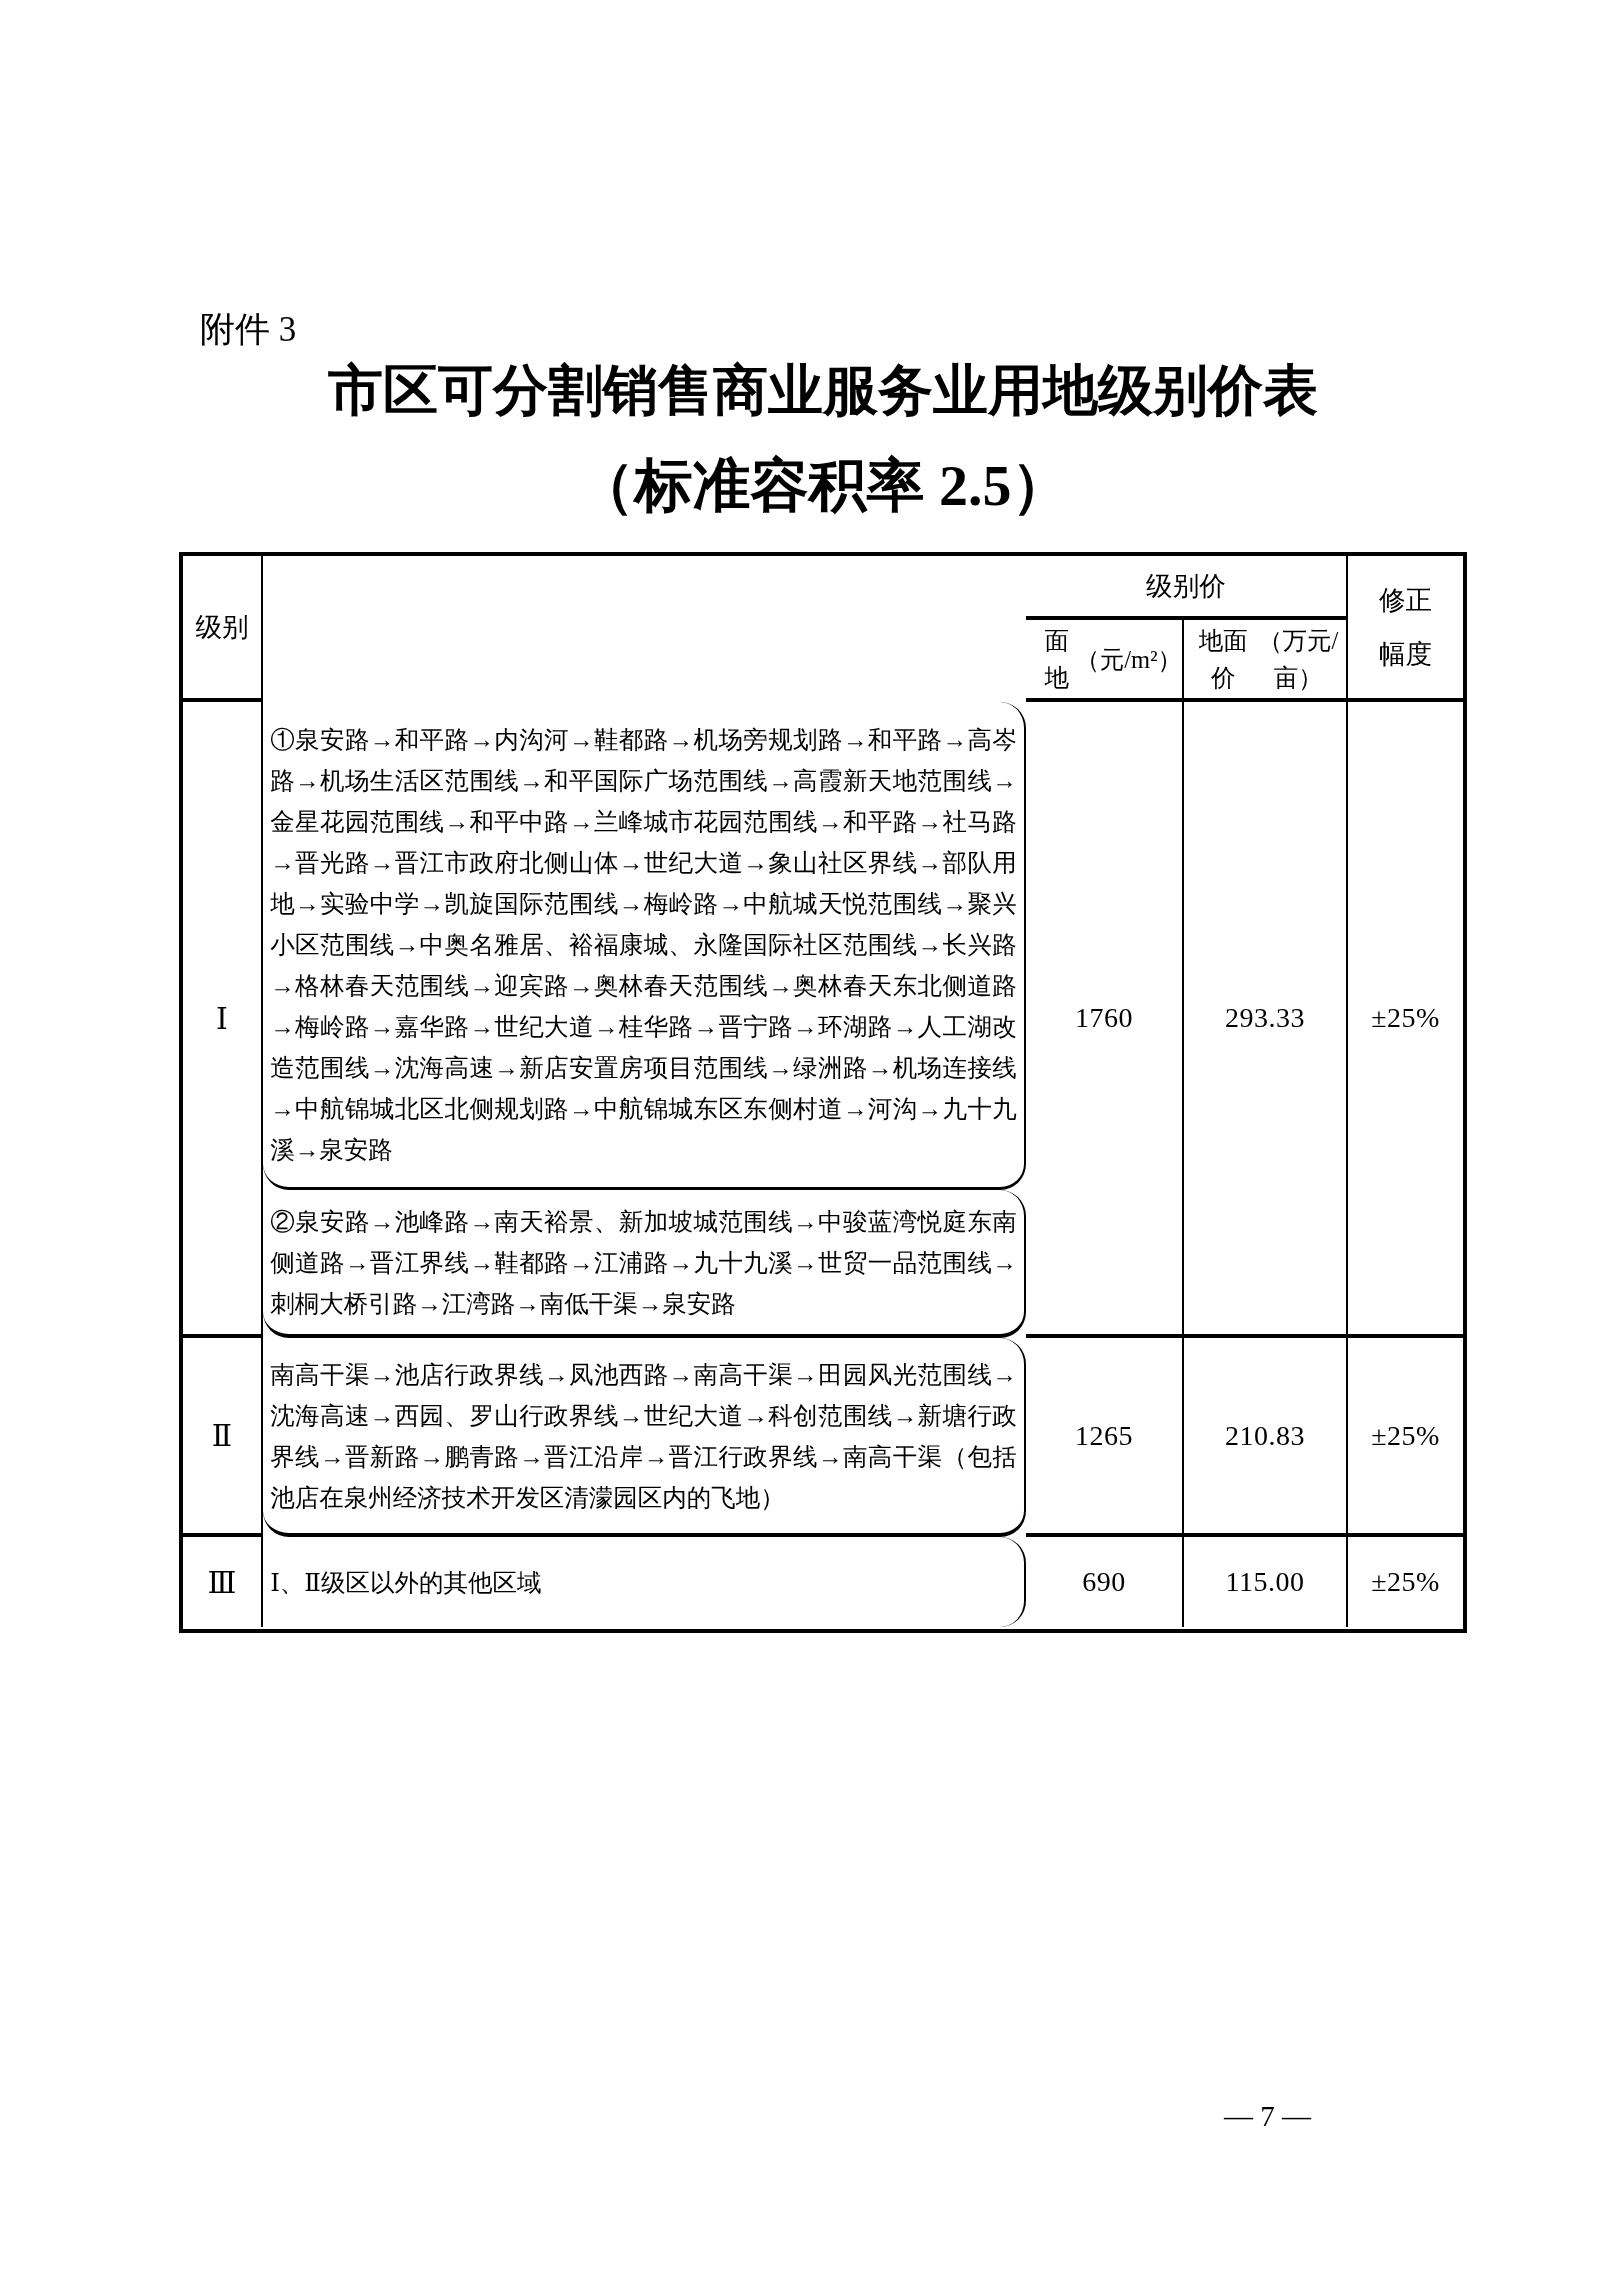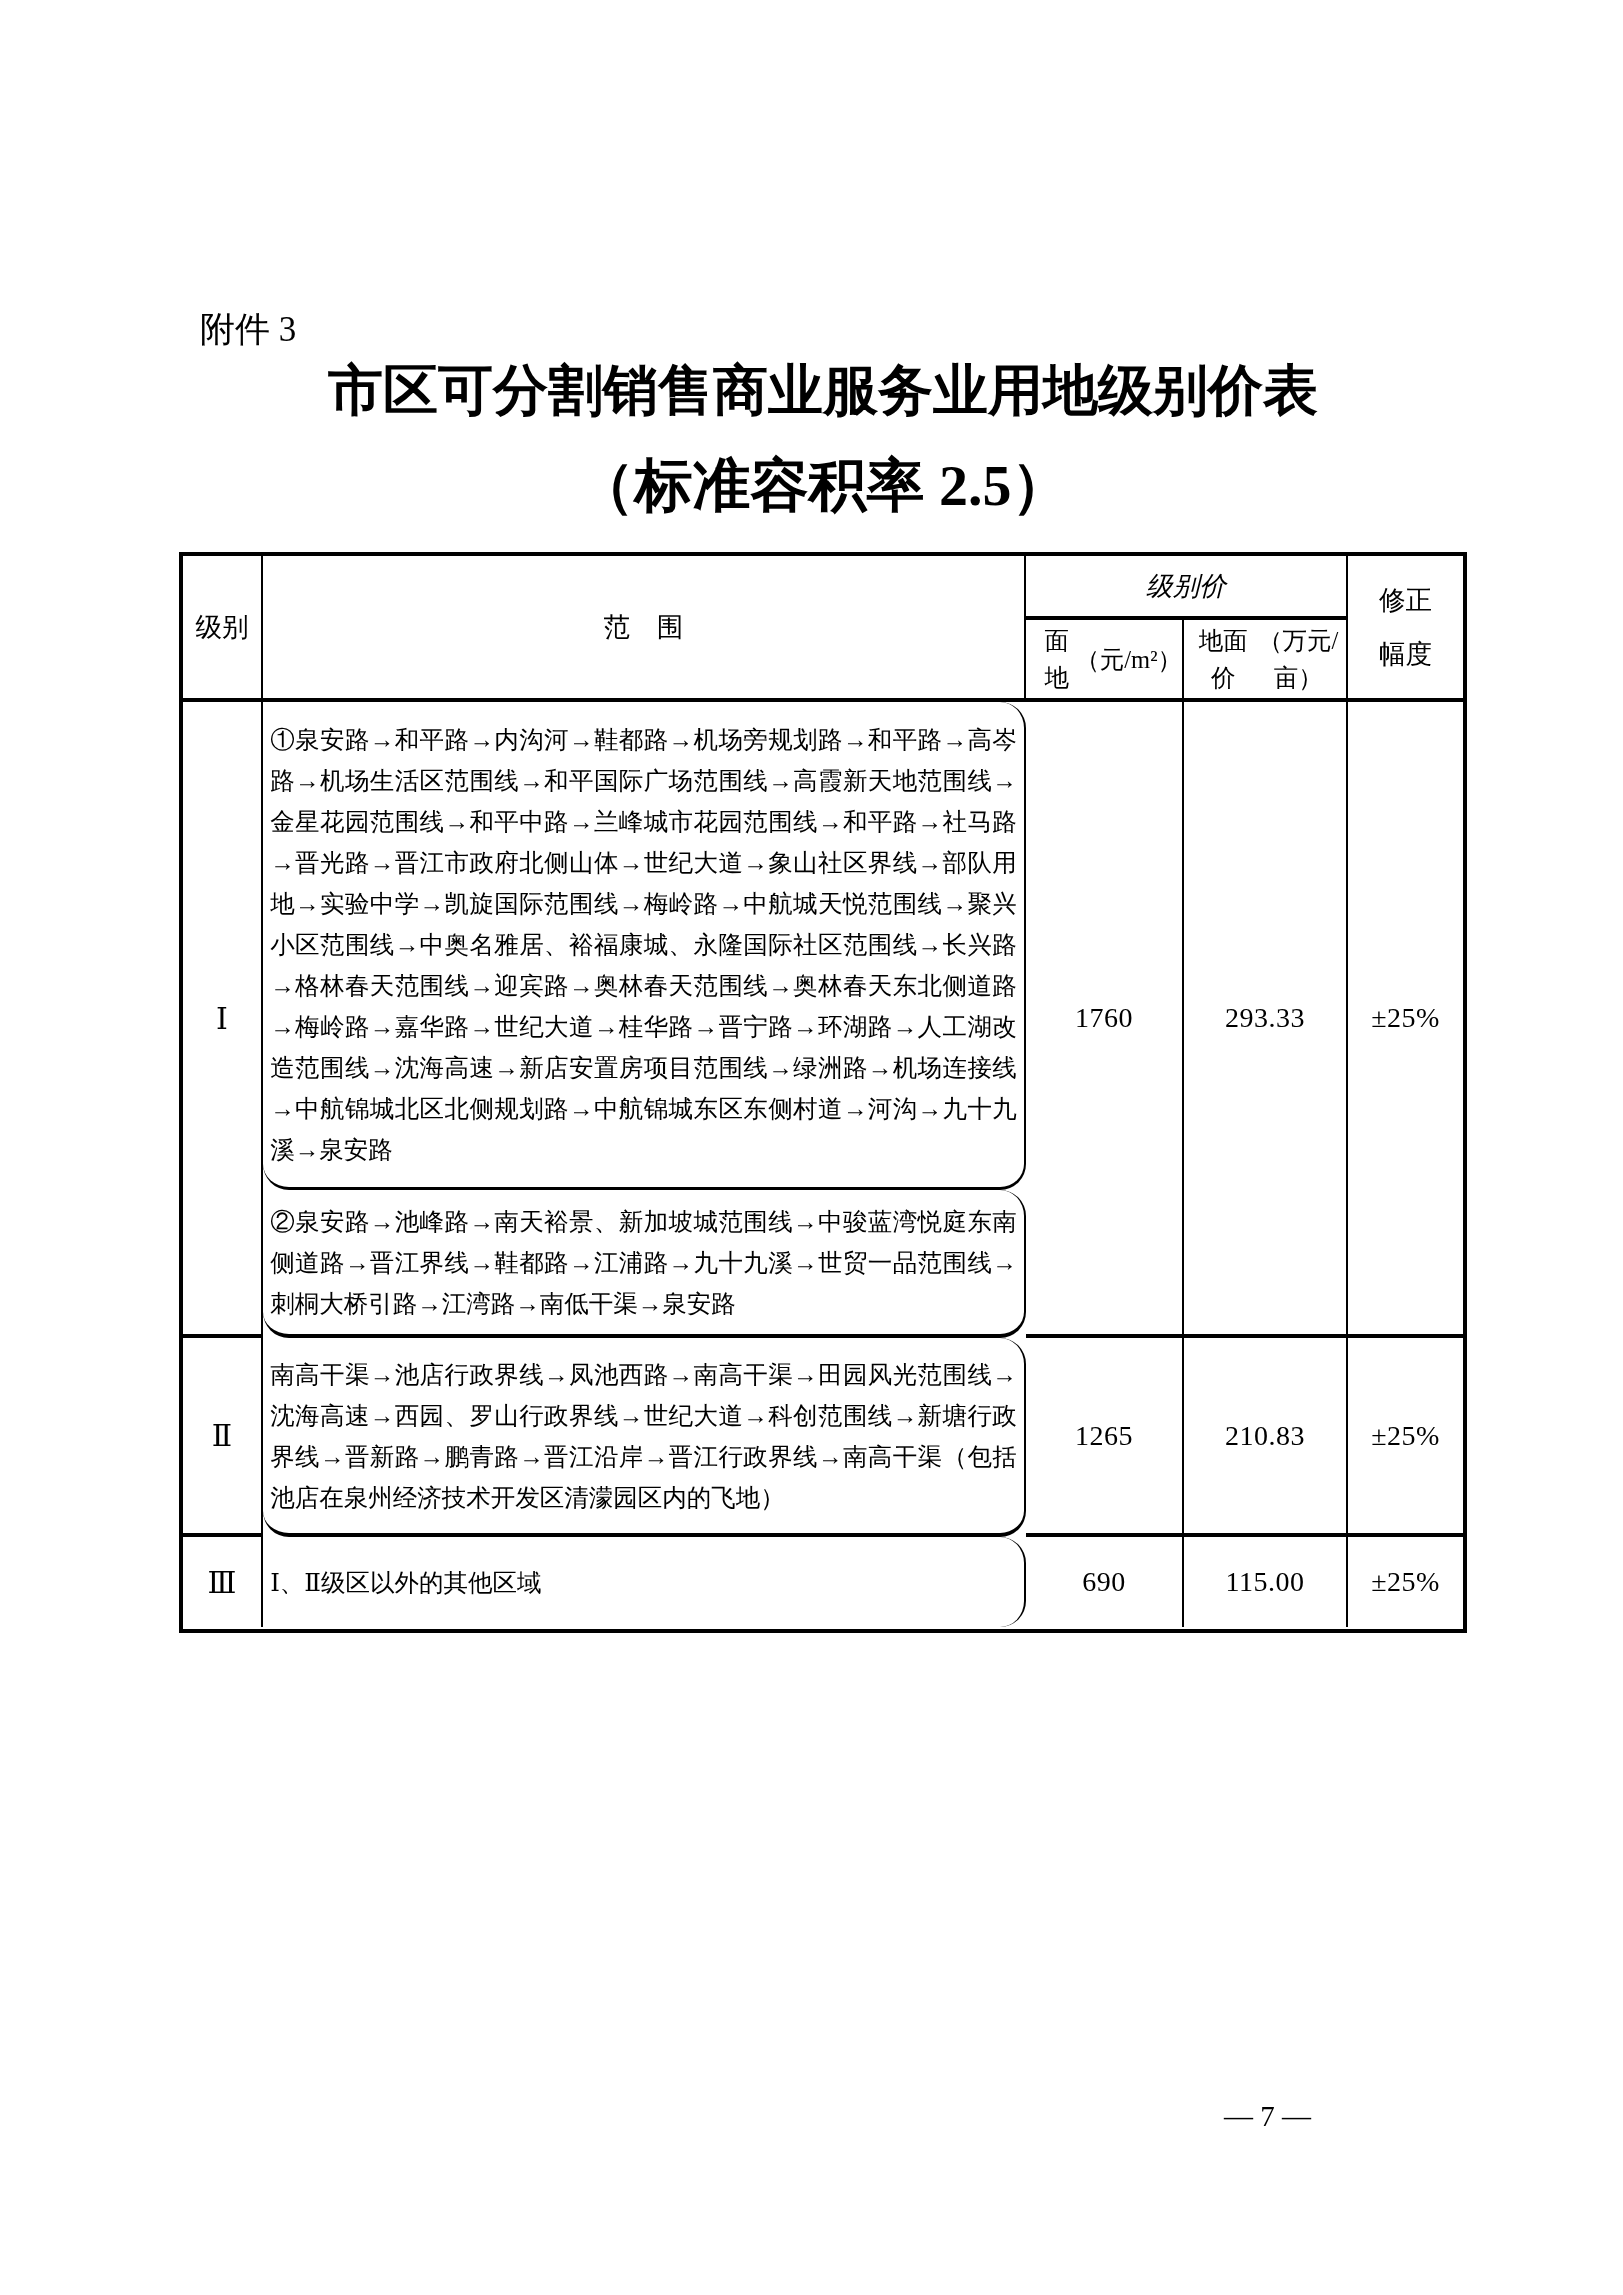--- a/index.html
+++ b/index.html
@@ -73,21 +73,21 @@
     line-height: 37px;
     text-align: center;
     padding-left: 12px;
   }
   .header-adj {
     flex-direction: column;
     font-size: 26.6px;
     line-height: 54px;
     text-align: center;
   }
-  .cell-pricegroup { border-bottom-width: 4.1px; font-style: italic; }
+  .cell-pricegroup { border-bottom-width: 4.1px; }
   .level-cell { font-size: 30px; }
   .range-cell {
     padding: 0 7.2px;
     font-size: 24.5px;
     line-height: 41px;
     text-align: justify;
     text-justify: inter-ideograph;
     justify-content: flex-start;
     border-radius: 26px;
   }
@@ -119,21 +119,20 @@
 <div class="attachment-label">附件 3</div>
 
 <div class="doc-title">市区可分割销售商业服务业用地级别价表</div>
 
 <div class="doc-subtitle">（标准容积率 2.5）</div>
 
 <div class="price-table">
 
   <div class="c header-cell" style="grid-area:1/1/3/2">级别</div>
 
-  <div class="c header-cell" style="grid-area:1/2/3/3">范　围</div>
 
   <div class="c header-cell cell-pricegroup" style="grid-area:1/3/2/5">级别价</div>
 
   <div class="c header-sub" style="grid-area:2/3/3/4">
     <span>楼面地价</span>
     <span>（元/m²）</span>
   </div>
 
   <div class="c header-sub" style="grid-area:2/4/3/5">
     <span>地面价</span>

